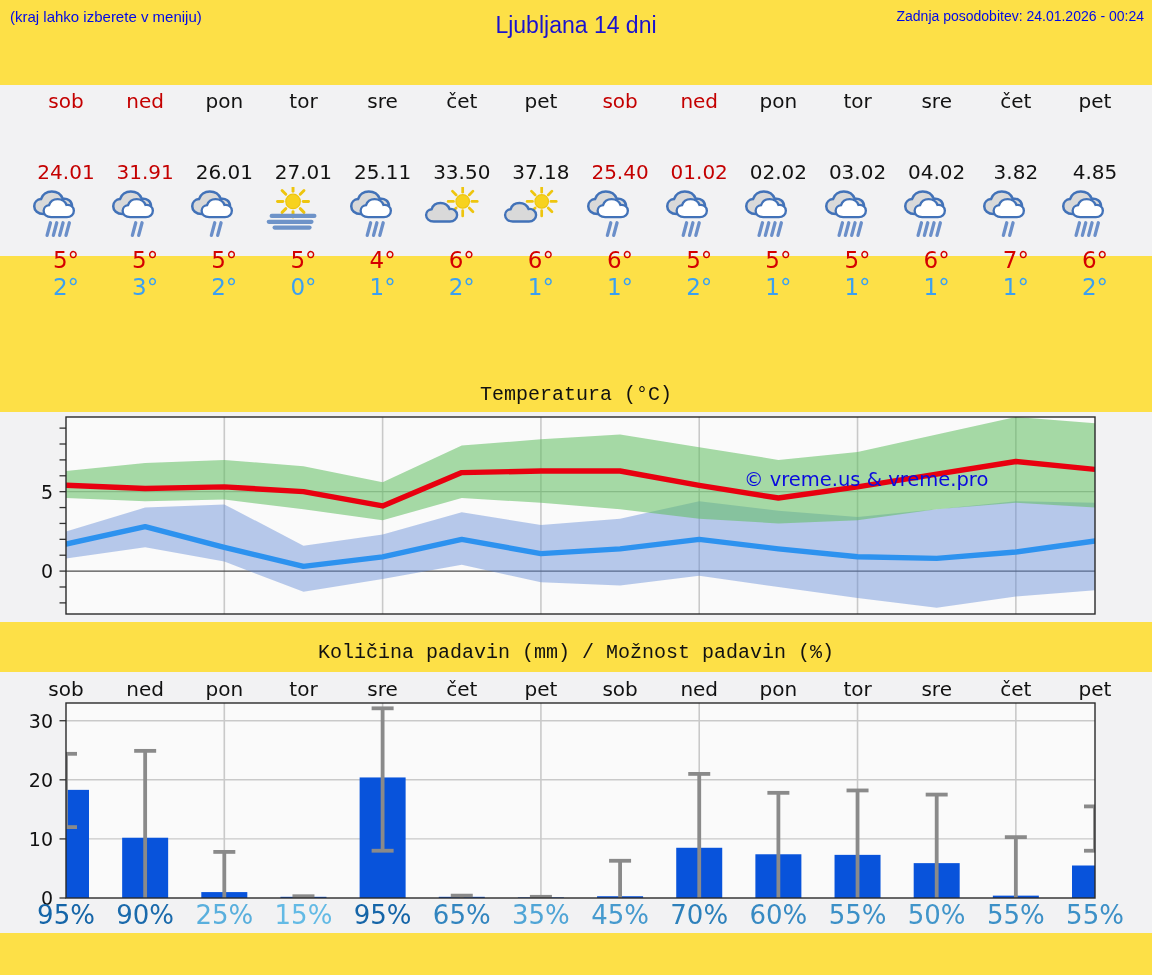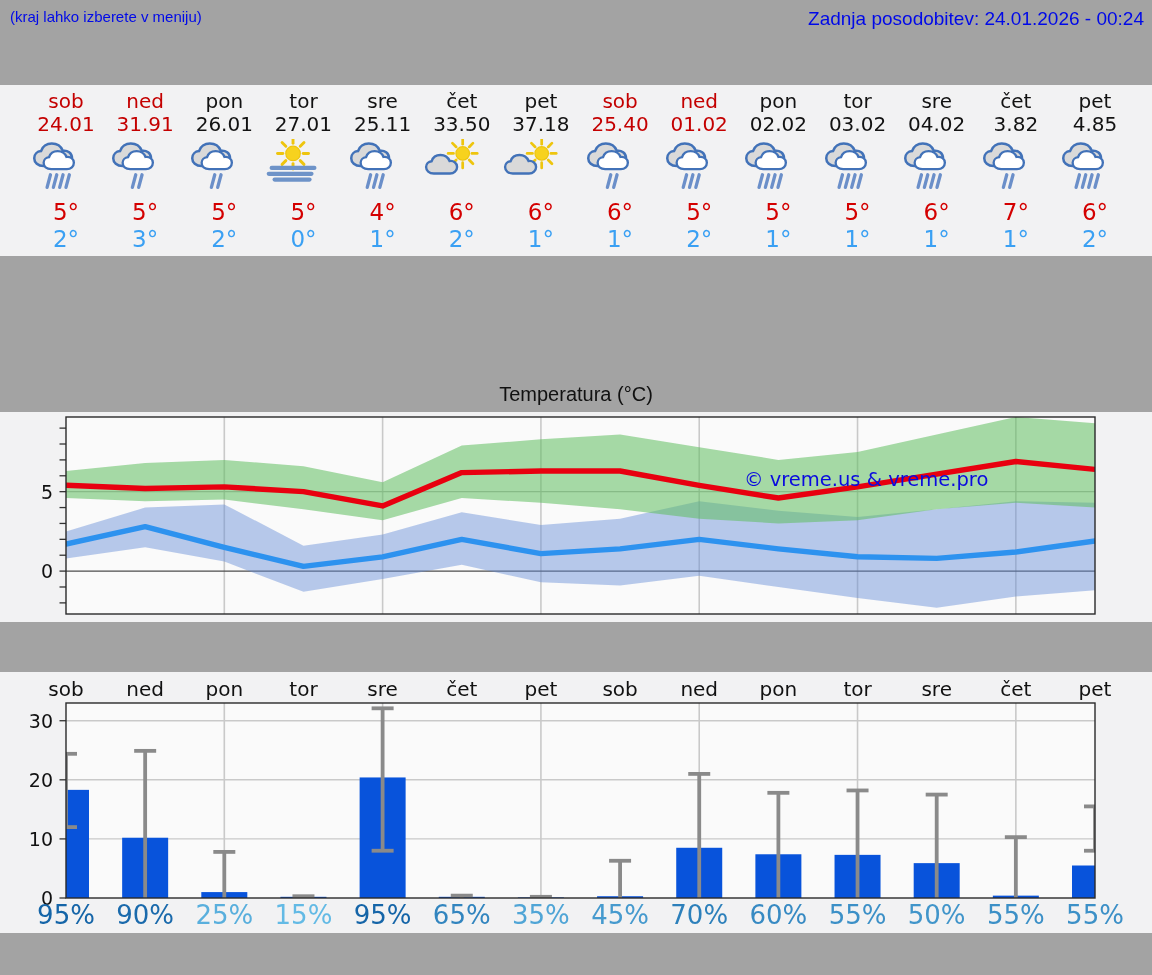--- a/index.html
+++ b/index.html
@@ -1,40 +1,41 @@
 <!DOCTYPE html>
 <html><head>
 <meta charset="utf-8">
 <style>
   html,body{margin:0;padding:0;background:#fff;}
-  .page{position:relative;width:1152px;height:975px;background:#a3a3a3;
+  .page{position:relative;width:1152px;height:975px;background:#fde047;
         font-family:"Liberation Sans",sans-serif;overflow:hidden;}
   .hint{position:absolute;left:10px;top:8px;font-size:15px;color:#0009e8;}
-  .update{position:absolute;right:8px;top:8px;font-size:19px;color:#0009e8;}
+  .update{position:absolute;right:8px;top:8px;font-size:14px;color:#0009e8;}
   .main-title{position:absolute;left:0;right:0;top:12px;text-align:center;
         font-size:23px;color:#1a12cf;}
   .strip{position:absolute;left:0;top:85px;width:1152px;height:171px;background:#f2f2f3;}
   .fcol{position:absolute;top:0;width:80px;height:100%;text-align:center;
         font-family:"DejaVu Sans",sans-serif;}
   .fday{margin-top:5px;font-size:20px;line-height:23px;color:#121212;}
-  .fdate{font-size:20px;line-height:23px;color:#121212;}
+  .fdate{font-size:20px;line-height:23px;color:#121212;margin-top:48px;}
   .we{color:#c40000;}
   .ficon{height:58px;margin-top:3px;}
   .fhigh{font-size:23px;line-height:27px;margin-top:2px;color:#d40000;}
   .flow{font-size:23px;line-height:27px;color:#3aa0f3;}
   .chart-title{position:absolute;left:0;width:1152px;text-align:center;
-        font-family:Liberation Sans, sans-serif;font-size:20px;color:#111;}
+        font-family:Liberation Mono, monospace;font-size:20px;color:#111;}
   .panel{position:absolute;left:0;width:1152px;background:#f2f2f3;}
   svg{display:block;}
 </style>
 </head>
 <body>
 
 <div class="page">
   <div class="hint">(kraj lahko izberete v meniju)</div>
+  <div class="main-title">Ljubljana 14 dni</div>
   <div class="update">Zadnja posodobitev: 24.01.2026 - 00:24</div>
 
   <div class="strip" id="strip">
       <div class="fcol" style="left: 26px;">
         <div class="fday we">sob</div>
         <div class="fdate we">24.01</div>
         <div class="ficon">
           <svg viewBox="0 0 64 56" width="62" height="56">
             <g transform="translate(7,3)">
               <path d="M11.2 24 C5.3 24 1.5 20.4 1.5 15.9 C1.5 11.9 4.5 8.9 8.5 8.6 C9.9 3.9 14.4 0.8 19.6 0.8 C24.9 0.8 29.3 4 31 8.3 C35.8 7.4 40.5 10.7 40.5 15.7 C40.5 20.5 36.6 24 31.6 24 Z" fill="#d9d9d9" stroke="#4272b8" stroke-width="2.6"></path>
@@ -344,20 +345,21 @@
         <line x1="59.5" y1="47.89516129032256" x2="66" y2="47.89516129032256" stroke="#333" stroke-width="1.3"></line>
         <line x1="59.5" y1="32.00806451612905" x2="66" y2="32.00806451612905" stroke="#333" stroke-width="1.3"></line>
         <line x1="59.5" y1="16.120967741935488" x2="66" y2="16.120967741935488" stroke="#333" stroke-width="1.3"></line>
         <text x="53" y="166.1048387096774" font-size="19" fill="#111" font-family="&quot;DejaVu Sans&quot;,sans-serif" text-anchor="end">0</text>
         <text x="53" y="86.66935483870965" font-size="19" fill="#111" font-family="&quot;DejaVu Sans&quot;,sans-serif" text-anchor="end">5</text>
         <rect x="66" y="5" width="1029" height="197" fill="none" stroke="#2a2a2a" stroke-width="1.4"></rect>
         <text x="744" y="74" font-size="19.5" fill="#0a0adf" font-family="&quot;DejaVu Sans&quot;,sans-serif" text-anchor="start">© vreme.us &amp; vreme.pro</text>
       </svg>
   </div>
 
+  <div class="chart-title" style="top:641px">Količina padavin (mm) / Možnost padavin (%)</div>
   <div class="panel" style="top:672px;height:261px">
     <svg id="precip-svg" width="1152" height="261">
         <text x="66" y="24" font-size="20" fill="#111" font-family="&quot;DejaVu Sans&quot;,sans-serif" text-anchor="middle">sob</text>
         <text x="145.15384615384616" y="24" font-size="20" fill="#111" font-family="&quot;DejaVu Sans&quot;,sans-serif" text-anchor="middle">ned</text>
         <text x="224.30769230769232" y="24" font-size="20" fill="#111" font-family="&quot;DejaVu Sans&quot;,sans-serif" text-anchor="middle">pon</text>
         <text x="303.46153846153845" y="24" font-size="20" fill="#111" font-family="&quot;DejaVu Sans&quot;,sans-serif" text-anchor="middle">tor</text>
         <text x="382.61538461538464" y="24" font-size="20" fill="#111" font-family="&quot;DejaVu Sans&quot;,sans-serif" text-anchor="middle">sre</text>
         <text x="461.7692307692308" y="24" font-size="20" fill="#111" font-family="&quot;DejaVu Sans&quot;,sans-serif" text-anchor="middle">čet</text>
         <text x="540.9230769230769" y="24" font-size="20" fill="#111" font-family="&quot;DejaVu Sans&quot;,sans-serif" text-anchor="middle">pet</text>
         <text x="620.0769230769231" y="24" font-size="20" fill="#111" font-family="&quot;DejaVu Sans&quot;,sans-serif" text-anchor="middle">sob</text>

